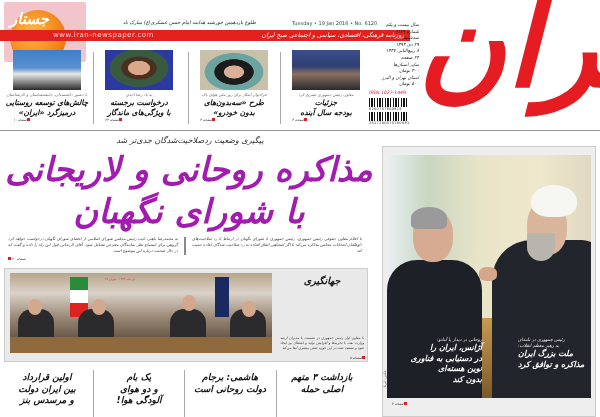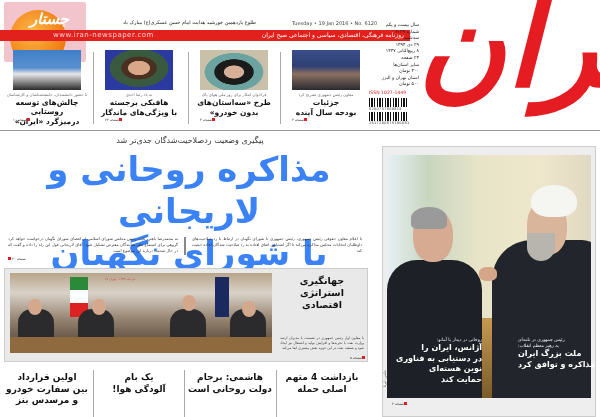--- a/index.html
+++ b/index.html
@@ -1,24 +1,24 @@
 <!DOCTYPE html>
 <html><head>
 <meta charset="utf-8">
 <style>
   * { box-sizing: border-box; margin: 0; padding: 0; }
   html, body { width: 600px; height: 417px; overflow: hidden; background: #fff; }
   body { font-family: "DejaVu Sans", sans-serif; color: #111; position: relative; }
-  .rtl { direction: rtl; }
+  .rtl { direction: rtl; font-style: italic; }
 
   
   .masthead { position: absolute; left: 0; top: 0; width: 600px; height: 128px; }
   .watermark { position: absolute; left: 4px; top: 2px; width: 82px; height: 60px; background: rgba(230,150,160,0.55); border-radius: 2px; }
   .watermark-circle { position: absolute; left: 6px; top: 8px; width: 56px; height: 56px; border-radius: 50%; background: radial-gradient(circle at 40% 40%, #ffb84a, #f07c12 70%, #d25c00); }
-  .watermark-text { position: absolute; left: 6px; top: 8px; font-size: 15px; font-weight: bold; color: #fff; letter-spacing: 1px; font-style: italic; margin-left: 20px; }
+  .watermark-text { position: absolute; left: 6px; top: 8px; font-size: 15px; font-weight: bold; color: #fff; letter-spacing: 1px; font-style: italic; }
 
   .founder-line { position: absolute; right: 344px; top: 19px; font-size: 5px; color: #222; white-space: nowrap; }
   .date-line { position: absolute; left: 292px; top: 20px; font-size: 5px; color: #444; white-space: nowrap; }
 
   .red-bar { position: absolute; left: 0; top: 30px; width: 410px; height: 11px; background: #e2211c; }
   .url { position: absolute; left: 53px; top: 31px; font-size: 7px; color: #f6d3d3; letter-spacing: 0.5px; font-family: "DejaVu Sans", sans-serif; }
   .tagline { position: absolute; right: 196px; top: 31px; font-size: 6px; color: #fff; white-space: nowrap; }
 
   .logo { position: absolute; left: 420px; top: -14px; font-family: "DejaVu Serif", serif; font-size: 118px; font-weight: bold; color: #e51c22; line-height: 1; font-style: italic; letter-spacing: -4px; transform: scaleX(1.02); }
 
@@ -33,21 +33,21 @@
   .teaser .cap { font-size: 4px; color: #666; text-align: center; margin-top: 2px; white-space: nowrap; }
   .teaser .h { font-size: 7.5px; font-weight: bold; text-align: center; line-height: 9px; margin-top: 1px; }
   .teaser .pg { font-size: 3.5px; color: #333; position: absolute; left: 10px; bottom: 4px; }
   .teaser .pg .mark { display: inline-block; width: 3px; height: 3px; background: #d81f26; margin-right: 1px; }
   .vsep { position: absolute; top: 52px; width: 1px; height: 72px; background: #aaa; }
 
   .rule { position: absolute; left: 0; width: 600px; height: 1px; background: #999; }
 
   
   .kicker { position: absolute; left: 0; top: 136px; width: 380px; text-align: center; font-size: 8px; color: #333; }
-  .headline { position: absolute; left: 0; top: 148px; width: 378px; text-align: center; font-size: 34px; font-weight: 900; line-height: 42px; color: #3b82f6; font-family: "DejaVu Sans", sans-serif; }
+  .headline { position: absolute; left: 0; top: 148px; width: 378px; text-align: center; font-size: 34px; font-weight: 900; line-height: 42px; color: #a21caf; font-family: "DejaVu Sans", sans-serif; }
   .lead { position: absolute; top: 236px; width: 170px; font-size: 4px; line-height: 6px; color: #333; text-align: justify; }
   .lead-sep { position: absolute; left: 184px; top: 237px; width: 2px; height: 18px; background: #888; }
   .pg-small { position: absolute; font-size: 3.5px; color: #333; }
   .pg-small .mark { display: inline-block; width: 3px; height: 3px; background: #d81f26; margin-right: 1px; }
 
   
   .box-gray { position: absolute; left: 4px; top: 268px; width: 364px; height: 94px; background: #e9e9e9; border: 1px solid #ccc; }
   .meeting-photo { position: absolute; left: 10px; top: 273px; width: 262px; height: 80px; overflow: hidden;
     background: linear-gradient(180deg,#b8a48a 0%,#d9d2c8 25%,#9c8a78 55%,#6a5a4a 80%,#8a6c48 100%); }
   .mp-person { position: absolute; bottom: 8px; width: 36px; height: 36px; background: #2b2b2e; border-radius: 14px 14px 3px 3px; }
@@ -122,30 +122,30 @@
   <div class="cap">معاون رئیس جمهوری تشریح کرد</div>
   <div class="h">جزئیات</div>
   <div class="h">بودجه سال آینده</div>
   <div class="pg" style="direction:rtl"><span class="mark"></span><span>صفحه ۴</span></div>
 </div>
 <div class="vsep" style="left:280px;"></div>
 
 <div class="teaser rtl" style="left:190px;">
   <div class="photo" style="background:radial-gradient(ellipse at 50% 55%,#d8b098 0 20%,#1b1b1b 22% 40%,#6aa3a0 42% 60%,#c8c0a8 62%);"></div>
   <div class="cap">فراخوان ابتکار برای روز ملی هوای پاک</div>
-  <div class="h">طرح «سه‌استان‌های</div>
+  <div class="h">طرح «سه‌بدون‌های</div>
   <div class="h">بدون خودرو»</div>
   <div class="pg" style="direction:rtl"><span class="mark"></span><span>صفحه ۴</span></div>
 </div>
 <div class="vsep" style="left:188px;"></div>
 
 <div class="teaser rtl" style="left:95px;">
   <div class="photo" style="background:radial-gradient(ellipse at 50% 45%,#d8a888 0 22%,#4a3020 24% 36%,#3a5a40 38% 60%,#2a3aa0 62%);"></div>
   <div class="cap">به یاد رضا احدی</div>
-  <div class="h">هافبکی برجسته</div>
+  <div class="h">درخواست برجسته</div>
   <div class="h">با ویژگی‌های ماندگار</div>
   <div class="pg" style="direction:rtl"><span class="mark"></span><span>صفحه ۲۲</span></div>
 </div>
 <div class="vsep" style="left:93px;"></div>
 
 <div class="teaser rtl" style="left:3px;">
   <div class="photo" style="background:linear-gradient(180deg,#3f7fc8 0%,#5a90d0 45%,#e8e8e8 60%,#2a2a2a 100%);"></div>
   <div class="cap">با حضور دانشمندان، جامعه‌شناسان و کارشناسان</div>
   <div class="h">چالش‌های توسعه روستایی</div>
   <div class="h">درمیزگرد «ایران»</div>
@@ -174,64 +174,64 @@
   <div class="mp-person" style="left:68px;"></div>
   <div class="mp-head" style="left:82px;top:26px;"></div>
   <div class="mp-person" style="left:160px;"></div>
   <div class="mp-head" style="left:172px;top:22px;"></div>
   <div class="mp-person" style="left:220px;"></div>
   <div class="mp-head" style="left:232px;top:28px;"></div>
   <div class="mp-table"></div>
 </div>
 <div class="jh-title rtl">
   <div>جهانگیری</div>
-  <div>استراتژی اقتصادی</div>
 </div>
 <div class="jh-body rtl">با معاون اول رئیس جمهوری در نشست با مدیران ارشد وزارت نفت با تجربه‌ها و افزایش تولید و اشتغال نیز ایجاد شود و صنعت نفت در این حوزه نقش بیشتری ایفا می‌کند</div>
 <div class="pg-small" style="left:350px;top:356px;direction:rtl;"><span class="mark"></span><span>صفحه ۵</span></div>
 
 <div class="bottom-item rtl" style="left:278px;">
-  <div>بازداشت 4 متهم</div>
+  <div>بازداشت ۳ متهم</div>
   <div>اصلی حمله</div>
 </div>
 <div class="bottom-sep" style="left:276px;"></div>
 <div class="bottom-item rtl" style="left:186px;">
   <div>هاشمی: برجام</div>
   <div>دولت روحانی است</div>
 </div>
 <div class="bottom-sep" style="left:184px;"></div>
 <div class="bottom-item rtl" style="left:95px;">
   <div>یک بام</div>
+  <div>و دو هوای</div>
   <div>آلودگی هوا!</div>
 </div>
 <div class="bottom-sep" style="left:93px;"></div>
 <div class="bottom-item rtl" style="left:3px;">
   <div>اولین قرارداد</div>
-  <div>بین سفارت خودرو</div>
+  <div>بین ایران دولت</div>
   <div>و مرسدس بنز</div>
 </div>
 
 <div class="rbox"></div>
 <div class="rphoto">
   <div class="rp-floor"></div>
   <div class="rp-amano"></div>
   <div class="rp-amano-head"></div>
   <div class="rp-amano-hair"></div>
   <div class="rp-rouhani"></div>
   <div class="rp-rouhani-head"></div>
   <div class="rp-turban"></div>
   <div class="rp-beard"></div>
   <div class="rp-hands"></div>
 </div>
 <div class="rp-cap-l rtl">
   <div class="rp-small">روحانی در دیدار با آمانو:</div>
   <div class="rp-big">آژانس، ایران را</div>
   <div class="rp-big">در دستیابی به فناوری</div>
   <div class="rp-big">نوین هسته‌ای</div>
-  <div class="rp-big">حمایت کند</div>
+  <div class="rp-big">بدون کند</div>
 </div>
 <div class="rp-cap-r rtl">
   <div class="rp-small">رئیس جمهوری در نامه‌ای</div>
   <div class="rp-small">به رهبر معظم انقلاب:</div>
   <div class="rp-big">ملت بزرگ ایران</div>
   <div class="rp-big">مذاکره و توافق کرد</div>
 </div>
 <div class="rp-credit">عکس: ایرنا</div>
 <div class="pg-small" style="left:392px;top:402px;direction:rtl;"><span class="mark"></span><span>صفحه ۲</span></div>
 

